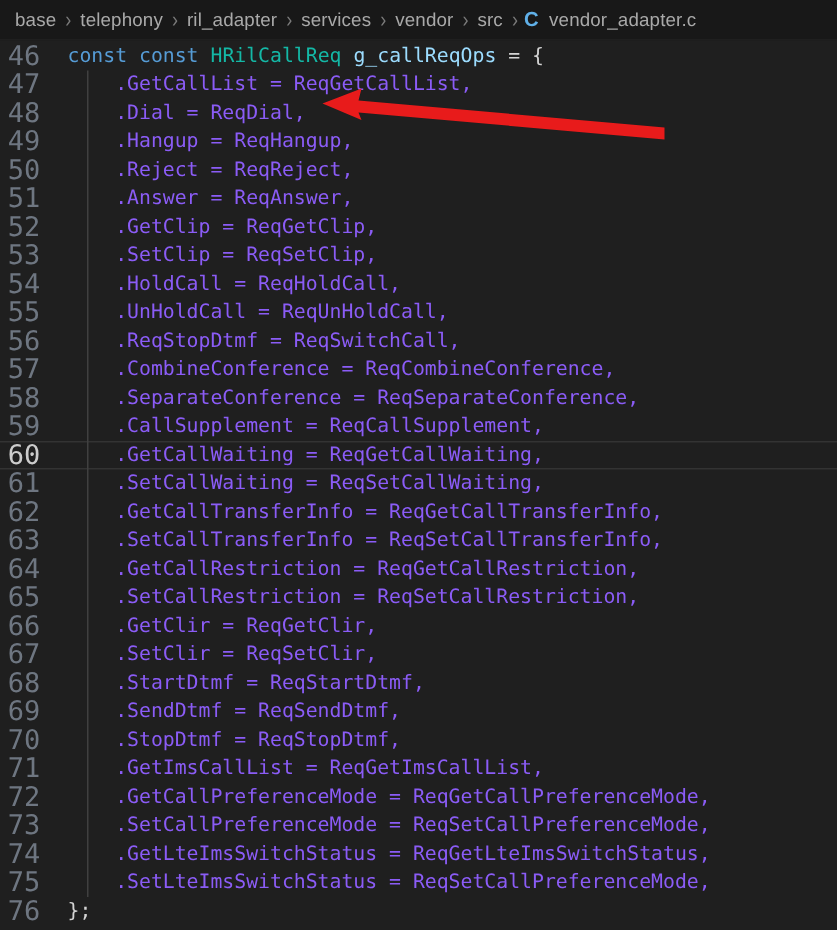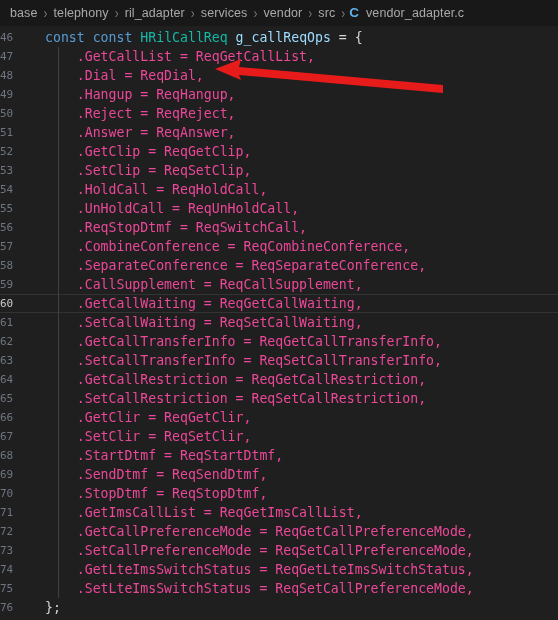--- a/index.html
+++ b/index.html
@@ -77,25 +77,25 @@
     border-top: 1px solid transparent;
     border-bottom: 1px solid transparent;
   }
   .code-line.active {
     border-top: 1px solid #333333;
     border-bottom: 1px solid #333333;
   }
   .lineno {
     width: 45px;
     min-width: 45px;
-    text-align: left;
+    text-align: center;
     padding-right: 13px;
     box-sizing: border-box;
     color: #6e7681;
-    font-size: 11px;
+    font-size: 18px;
     font-family: "DejaVu Sans Mono", monospace;
     user-select: none;
   }
   .code-line.active .lineno {
     color: #cccccc;
   }
   .codetext {
     flex: 1;
     color: #d4d4d4;
     font-family: "DejaVu Sans Mono", monospace;
@@ -108,21 +108,21 @@
     position: absolute;
     left: 58px;
     width: 1px;
     background: #404040;
   }
 
   
   .kw   { color: #569cd6; }
   .type { color: #14b8a6; }
   .var  { color: #9cdcfe; }
-  .id   { color: #ec4899; }
+  .id   { color: #8b5cf6; }
   .punc { color: #d4d4d4; }
   .brc  { color: #d4d4d4; }
 
   
   #arrow-annotation {
     position: absolute;
     left: 0;
     top: 0;
     width: 558px;
     height: 593px;

